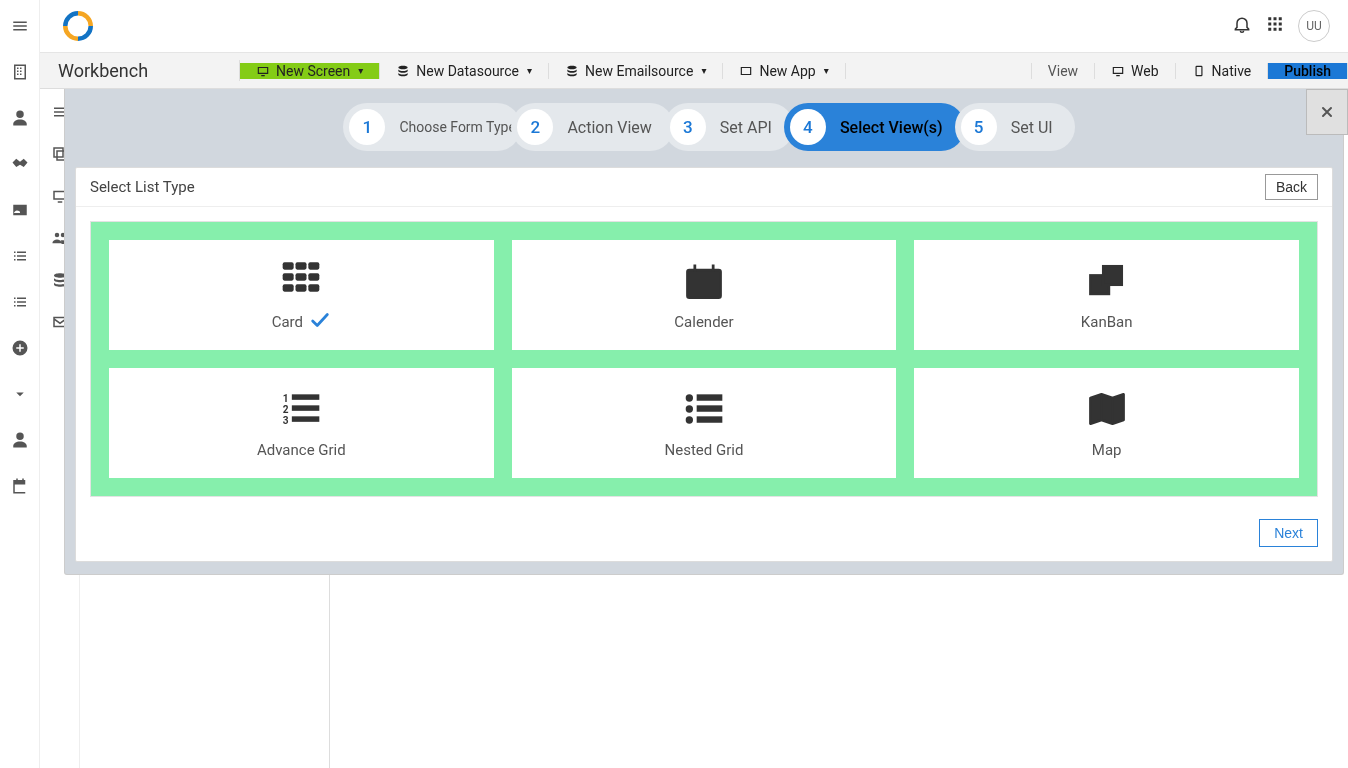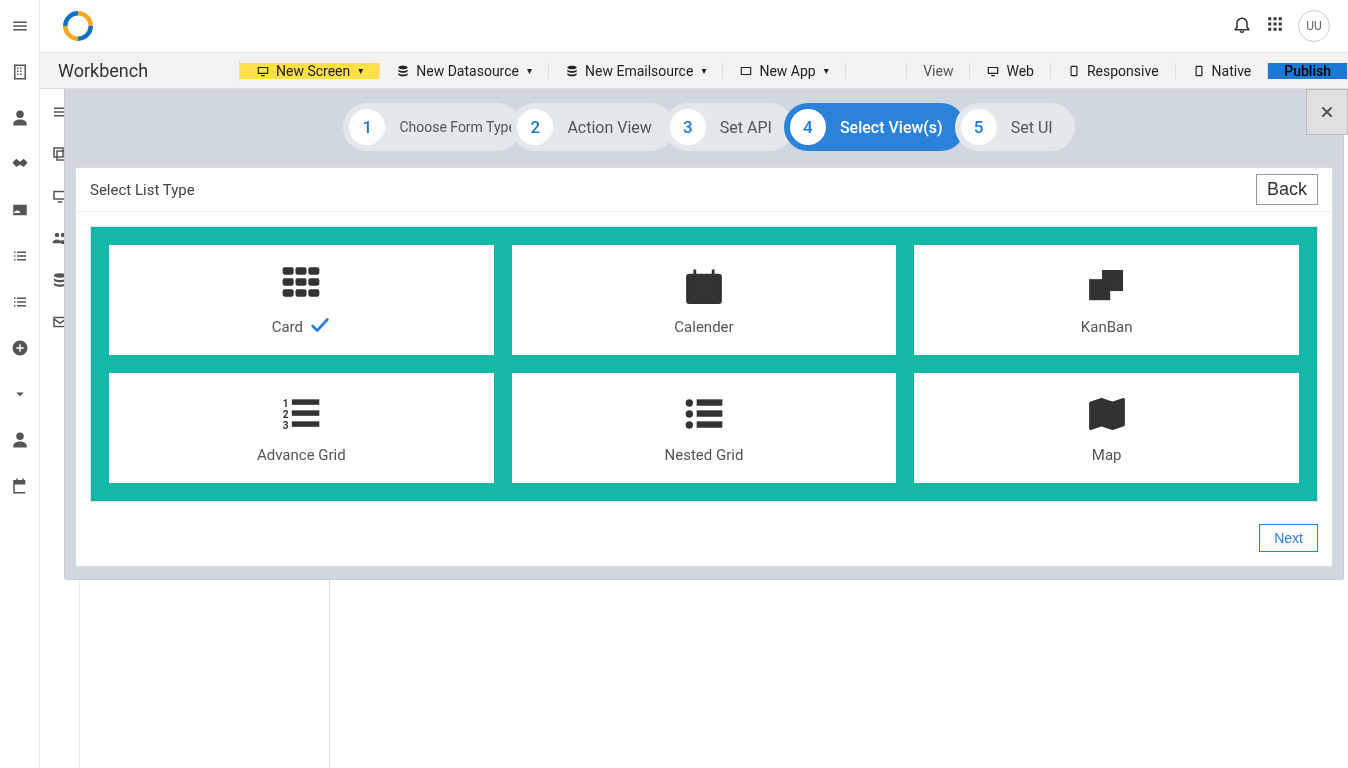--- a/index.html
+++ b/index.html
@@ -37,21 +37,21 @@
     background:#f3f3f3;
   }
   .ribbon .title {
     padding:0 18px; display:flex; align-items:center; font-size:18px; color:#333;
     background:#f3f3f3; border-right:1px solid #ddd; min-width:200px;
   }
   .ribbon-btn {
     display:flex; align-items:center; gap:6px; padding:0 16px;
     border-right:1px solid #ddd; font-size:14px; color:#222; background:#f3f3f3;
   }
-  .ribbon-btn.active { background:#fde047;}
+  .ribbon-btn.active { background:#84cc16;}
   .ribbon-btn.publish { background:#1b78d6; color:#000000; font-weight:500;}
   .ribbon-spacer { flex:1; }
   .ribbon-btn.view-label { border-left:1px solid #ddd; color:#555;}
   .ribbon-btn svg { width:14px; height:14px; fill:currentColor;}
   .caret { margin-left:2px;font-size:10px; line-height:1;}
 
   
   .body-area { flex:1; position:relative; display:flex; overflow:hidden;}
 
   
@@ -114,44 +114,44 @@
     margin-right:-10px;
     position:relative;
   }
   .step .num {
     width:36px;height:36px;border-radius:50%;background:#fff;color:#1b78d6;
     display:flex;align-items:center;justify-content:center;font-size:17px;font-weight:500;
   }
   .step .label { font-size:16px; color:#555; white-space:nowrap;}
   .step.small-label .label { font-size:14px; text-align:center; line-height:1.15;}
   .step.active { background:#2a82d9;}
-  .step.active .label { color:#ffffff; font-weight:500;}
+  .step.active .label { color:#000000; font-weight:500;}
 
   
   .panel {
     margin:0 10px 12px;
     background:#fff;
     border:1px solid #dcdcdc;
     border-radius:2px;
     display:flex; flex-direction:column;
   }
   .panel-header {
     display:flex; align-items:center; justify-content:space-between;
     padding:6px 14px;
     border-bottom:1px solid #eee;
     font-size:15px; color:#444;
   }
   .back-btn {
-    border:1px solid #999; padding:4px 10px; font-size:18px; background:#fff; color:#333;
+    border:1px solid #999; padding:4px 10px; font-size:14px; background:#fff; color:#333;
   }
 
   .grid-wrap {
     margin:14px;
     border:1px solid #e3e3e3;
-    background:#14b8a6;
+    background:#86efac;
     padding:18px;
     display:grid;
     grid-template-columns:repeat(3,1fr);
     gap:18px;
   }
   .tile {
     background:#fff;
     height:110px;
     display:flex; flex-direction:column; align-items:center; justify-content:center;
     gap:10px;
@@ -306,26 +306,20 @@
     <div class="ribbon-btn">
       <svg viewBox="0 0 24 24">
           <path d="M3 5h18v12H3V5zm2 2v8h14V7H5zm4 12h6v2H9v-2z"></path>
         </svg>
       <span>Web</span>
     </div>
     <div class="ribbon-btn">
       <svg viewBox="0 0 24 24">
           <path d="M8 3h8a2 2 0 012 2v14a2 2 0 01-2 2H8a2 2 0 01-2-2V5a2 2 0 012-2zm0 2v14h8V5H8z"></path>
         </svg>
-      <span>Responsive</span>
-    </div>
-    <div class="ribbon-btn">
-      <svg viewBox="0 0 24 24">
-          <path d="M8 3h8a2 2 0 012 2v14a2 2 0 01-2 2H8a2 2 0 01-2-2V5a2 2 0 012-2zm0 2v14h8V5H8z"></path>
-        </svg>
       <span>Native</span>
     </div>
     <div class="ribbon-btn publish">
       <span>Publish</span>
     </div>
   </div>
 
   <div class="body-area">
     <div class="sec-rail">
       <span><svg viewBox="0 0 24 24">

